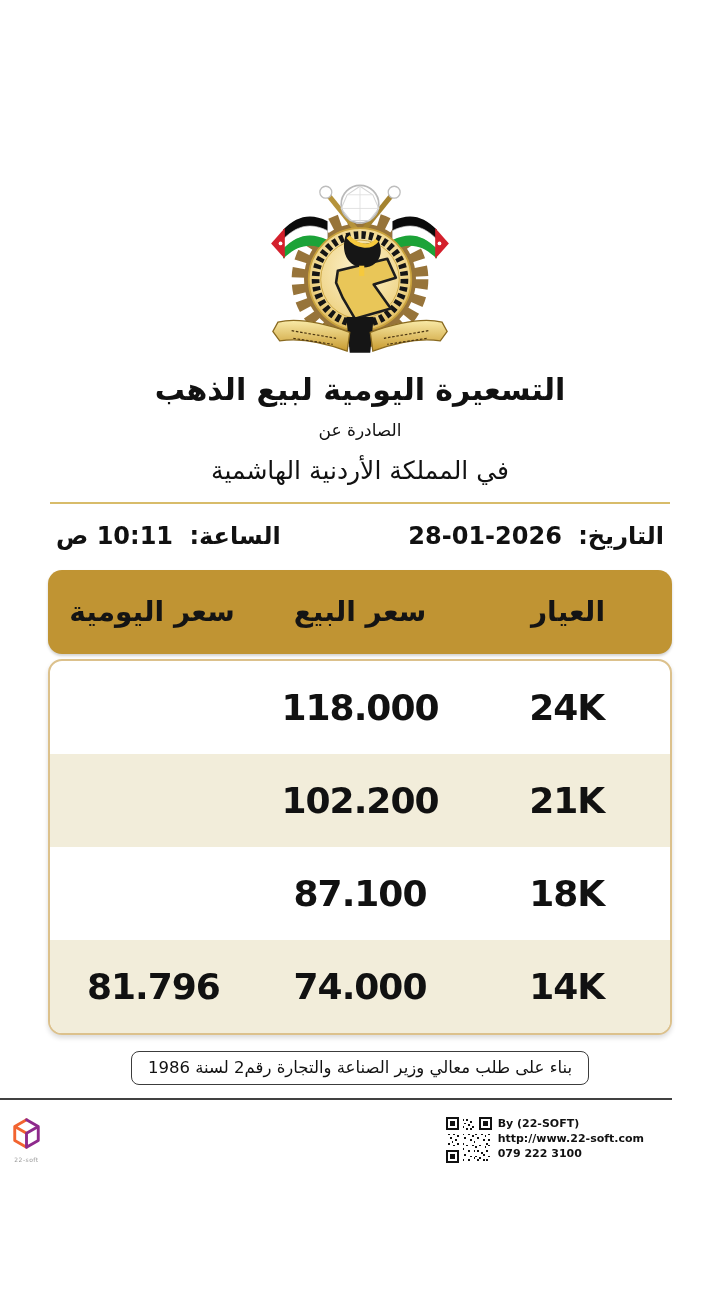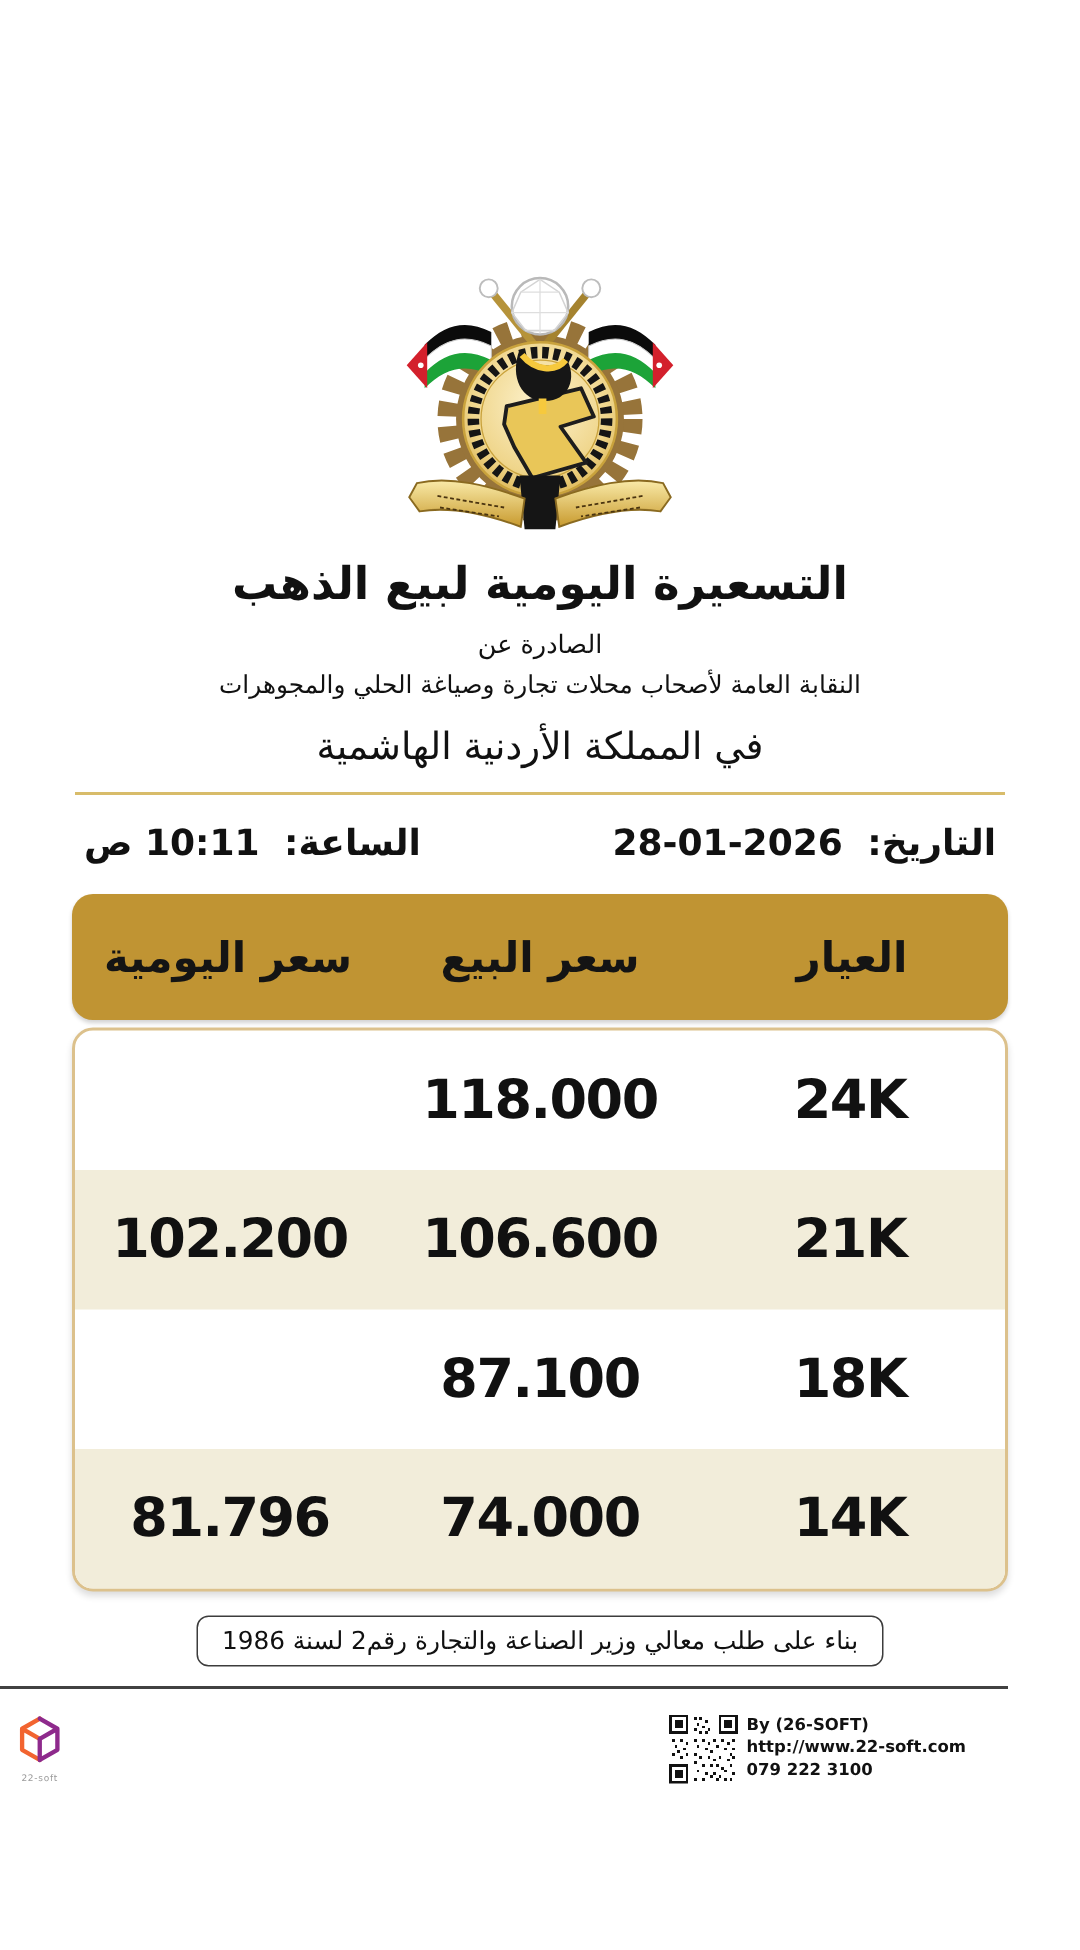--- a/index.html
+++ b/index.html
@@ -96,21 +96,20 @@
           <path d="M14,178 C40,172 70,180 98,190 L95,212 C68,202 40,196 16,200 L8,189 Z" fill="url(#ribbonGold)" stroke="#8a6a20" stroke-width="1.5"></path>
           <path d="M206,178 C180,172 150,180 122,190 L125,212 C152,202 180,196 204,200 L212,189 Z" fill="url(#ribbonGold)" stroke="#8a6a20" stroke-width="1.5"></path>
           <path d="M30,188 L82,197 M32,197 L78,204" stroke="#4a3410" stroke-width="1.4" stroke-dasharray="3 2"></path>
           <path d="M190,188 L138,197 M188,197 L142,204" stroke="#4a3410" stroke-width="1.4" stroke-dasharray="3 2"></path>
         </g>
       </svg>
     </div>
 
     <h1 class="title">التسعيرة اليومية لبيع الذهب</h1>
     <div class="issued">الصادرة عن</div>
-    <div class="org">النقابة العامة لأصحاب محلات تجارة وصياغة الحلي والمجوهرات</div>
     <div class="country">في المملكة الأردنية الهاشمية</div>
 
     <hr class="gold-divider">
 
     <div class="date-row">
       <span class="dt-group">
         <span>التاريخ:</span>
         <span class="val">28-01-2026</span>
       </span>
       <span class="dt-group">
@@ -125,21 +124,20 @@
       <div>سعر اليومية</div>
     </div>
 
     <div class="price-body">
       <div class="price-row">
         <div class="cell">24K</div>
         <div class="cell">118.000</div>
       </div>
       <div class="price-row">
         <div class="cell">21K</div>
-        <div class="cell">106.600</div>
         <div class="cell">102.200</div>
       </div>
       <div class="price-row">
         <div class="cell">18K</div>
         <div class="cell">87.100</div>
       </div>
       <div class="price-row">
         <div class="cell">14K</div>
         <div class="cell">74.000</div>
         <div class="cell">81.796</div>
@@ -169,21 +167,21 @@
             <rect x="0.5" y="18.5" width="6" height="6"></rect>
           </g>
           <g fill="#111">
             <rect x="2" y="2" width="3" height="3"></rect>
             <rect x="20" y="2" width="3" height="3"></rect>
             <rect x="2" y="20" width="3" height="3"></rect>
           </g>
           <path fill="#111" d="M9 1h1v1H9z M11 1h1v1h-1z M13 2h1v1h-1z M10 3h1v1h-1z M12 4h1v1h-1z M14 5h1v1h-1z M9 5h1v1H9z M11 6h1v1h-1z M13 6h1v1h-1z M1 9h1v1H1z M4 9h1v1H4z M6 10h1v1H6z M2 11h1v1H2z M5 12h1v1H5z M3 13h1v1H3z M1 14h1v1H1z M6 14h1v1H6z M4 15h1v1H4z M9 9h1v1H9z M12 9h1v1h-1z M14 10h1v1h-1z M16 9h1v1h-1z M19 9h1v1h-1z M21 10h1v1h-1z M23 9h1v1h-1z M10 11h1v1h-1z M13 12h1v1h-1z M15 13h1v1h-1z M17 11h1v1h-1z M20 12h1v1h-1z M22 14h1v1h-1z M23 12h1v1h-1z M9 14h1v1H9z M11 15h1v1h-1z M14 15h1v1h-1z M16 16h1v1h-1z M18 15h1v1h-1z M21 16h1v1h-1z M23 15h1v1h-1z M9 17h1v1H9z M12 18h1v1h-1z M15 18h1v1h-1z M17 18h1v1h-1z M19 19h1v1h-1z M22 18h1v1h-1z M10 20h1v1h-1z M13 21h1v1h-1z M16 21h1v1h-1z M18 22h1v1h-1z M20 20h1v1h-1z M23 21h1v1h-1z M9 23h1v1H9z M12 23h1v1h-1z M15 22h1v1h-1z M17 23h1v1h-1z M20 23h1v1h-1z M22 23h1v1h-1z"></path>
         </svg>
         <div class="credit-lines">
-          <div>By (26-SOFT)</div>
+          <div>By (22-SOFT)</div>
           <div>http://www.22-soft.com</div>
           <div>079 222 3100</div>
         </div>
       </div>
     </div>
 
   </div>
 </div>
 
 </body></html>

